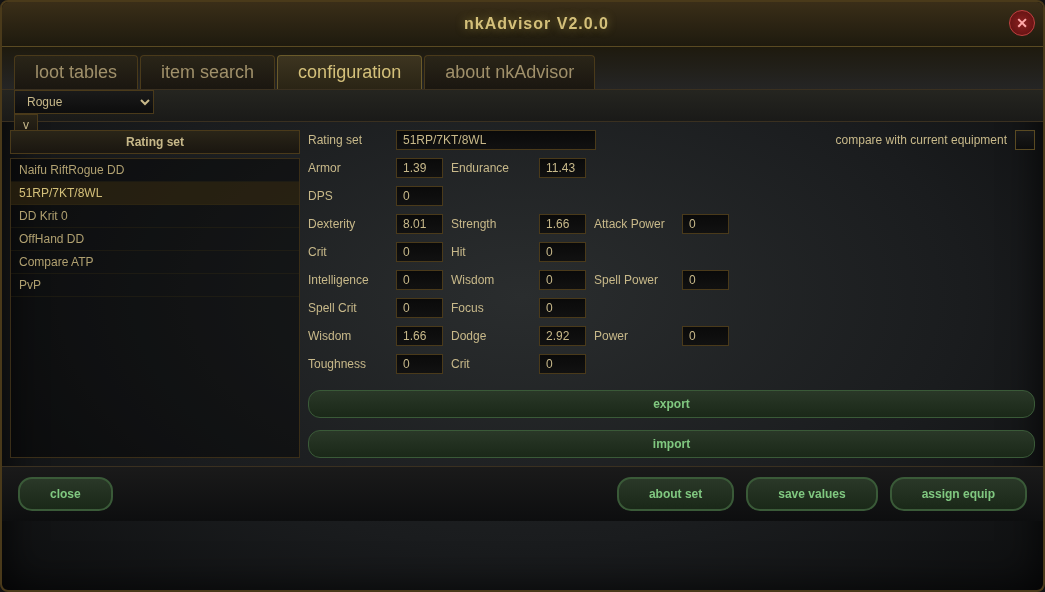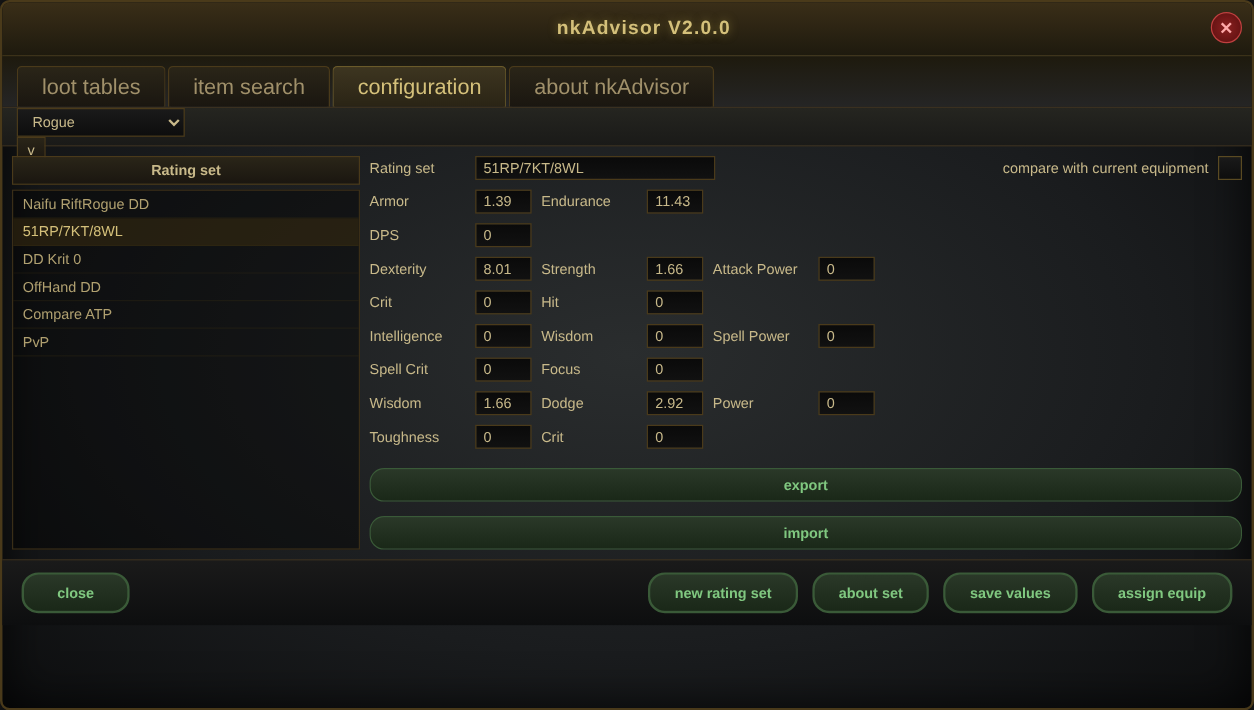--- a/index.html
+++ b/index.html
@@ -217,21 +217,21 @@
       height: 55px;
       background: linear-gradient(to bottom, #1a1a1a, #0d0e0f);
       border-top: 1px solid #3a3020;
       display: flex;
       align-items: center;
       justify-content: space-between;
       padding: 8px 16px;
     }
 
     .bottom-btn {
-      padding: 8px 20px;
+      padding: 8px 30px;
       background: linear-gradient(to bottom, #2a3828, #1a2818);
       border: 2px solid #3a5a38;
       border-radius: 14px;
       color: #80c880;
       cursor: pointer;
       font-size: 12px;
       font-weight: bold;
       min-width: 90px;
       text-align: center;
     }
@@ -375,20 +375,19 @@
         <div class="action-btn">export</div>
         <div class="action-btn">import</div>
       </div>
 
     </div>
   </div>
 
   <div class="bottom-bar">
     <div class="bottom-btn">close</div>
     <div style="display:flex; gap:12px;">
-      <div class="bottom-btn">new rating set</div>
       <div class="bottom-btn">about set</div>
       <div class="bottom-btn">save values</div>
       <div class="bottom-btn">assign equip</div>
     </div>
   </div>
 
 </div>
 
 </body></html>

